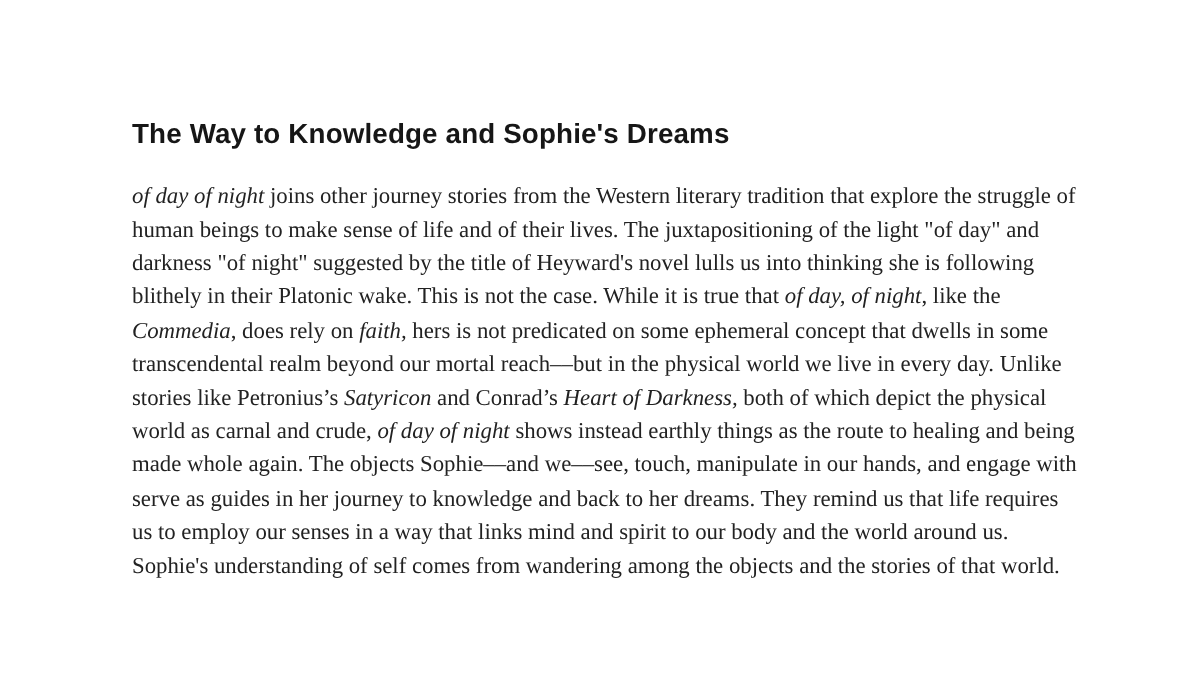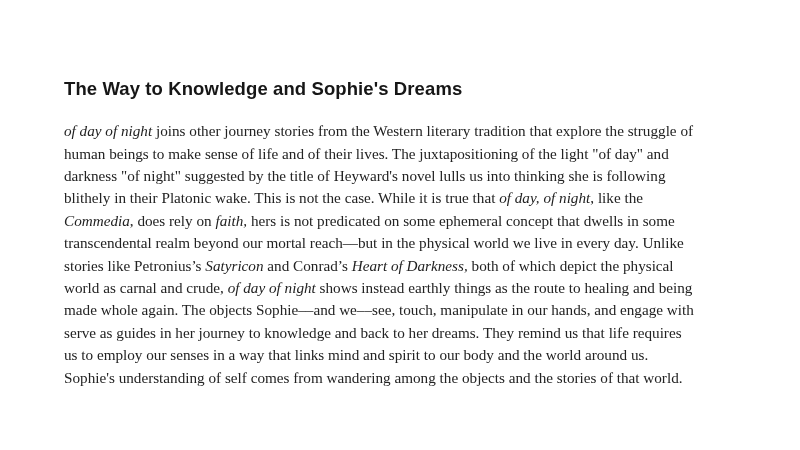--- a/index.html
+++ b/index.html
@@ -10,21 +10,21 @@
   body {
     width: 800px;
     height: 450px;
     overflow: hidden;
     font-family: "Liberation Serif", serif;
   }
   .page {
     box-sizing: border-box;
     width: 800px;
     height: 450px;
-    padding: 78px 84px 0 64px;
+    padding: 78px 84px 0 88px;
     background: #ffffff;
   }
   .page-title {
     margin: 0 0 20px 0;
     font-family: "Liberation Sans", sans-serif;
     font-weight: 700;
     font-size: 18.5px;
     line-height: 1.2;
     letter-spacing: 0.1px;
     color: #161616;

